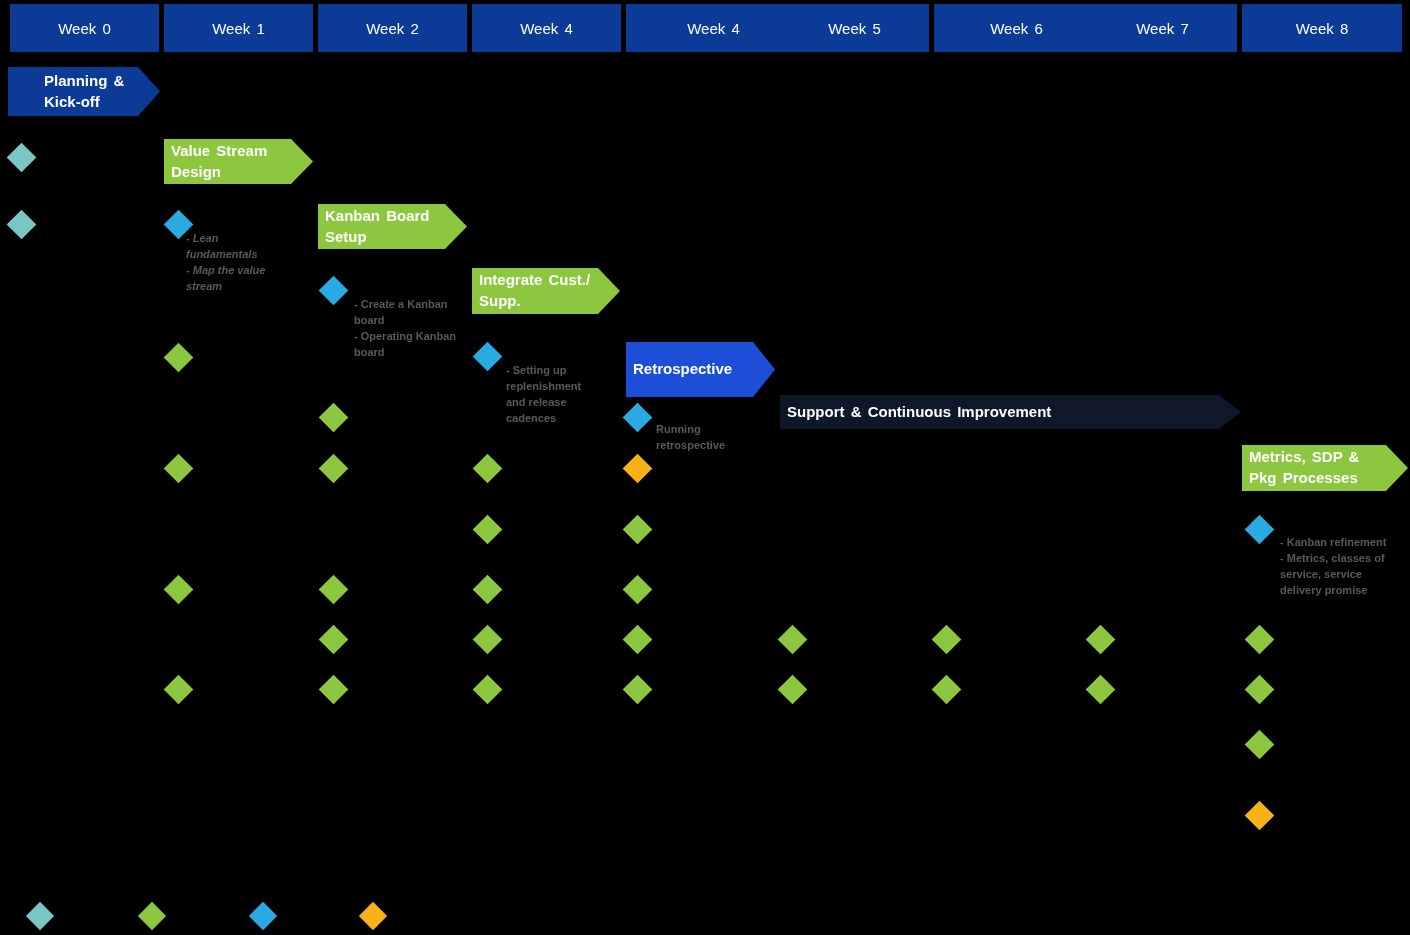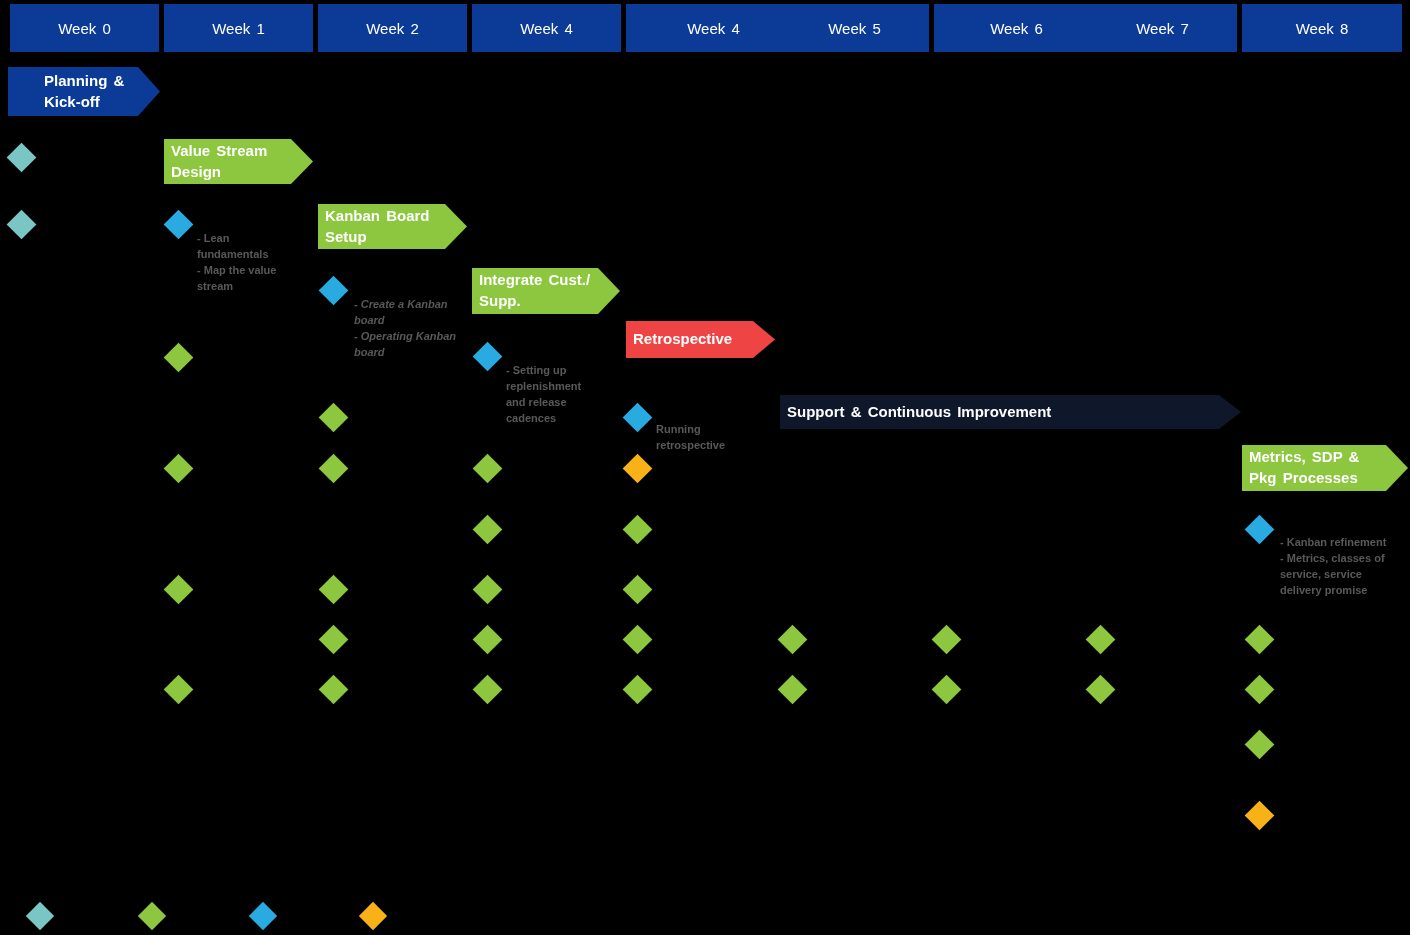--- a/index.html
+++ b/index.html
@@ -47,21 +47,21 @@
       </div>
       <div class="phase" style="left: 164px; top: 139px; width: 149px; height: 45px; background: rgb(141, 198, 63);">
         <span>Value Stream Design</span>
       </div>
       <div class="phase" style="left: 318px; top: 204px; width: 149px; height: 45px; background: rgb(141, 198, 63);">
         <span>Kanban Board Setup</span>
       </div>
       <div class="phase" style="left: 472px; top: 268px; width: 148px; height: 46px; background: rgb(141, 198, 63);">
         <span>Integrate Cust./ Supp.</span>
       </div>
-      <div class="phase" style="left: 626px; top: 321px; width: 149px; height: 37px; background: #ef4444;">
+      <div class="phase" style="left: 626px; top: 342px; width: 149px; height: 55px; background: #1d4ed8;">
         <span>Retrospective</span>
       </div>
       <div class="phase" style="left: 780px; top: 395px; width: 461px; height: 34px; background: #0f172a;">
         <span>Support &amp; Continuous Improvement</span>
       </div>
       <div class="phase" style="left: 1242px; top: 445px; width: 166px; height: 46px; background: rgb(141, 198, 63);">
         <span>Metrics, SDP &amp; Pkg Processes</span>
       </div>
     </div>
   <div>
@@ -96,23 +96,23 @@
       <div class="diamond" style="left: 935.5px; top: 678.5px; background: rgb(141, 198, 63);"></div>
       <div class="diamond" style="left: 1089.5px; top: 628.5px; background: rgb(141, 198, 63);"></div>
       <div class="diamond" style="left: 1089.5px; top: 678.5px; background: rgb(141, 198, 63);"></div>
       <div class="diamond" style="left: 1248.5px; top: 518.5px; background: rgb(41, 171, 226);"></div>
       <div class="diamond" style="left: 1248.5px; top: 628.5px; background: rgb(141, 198, 63);"></div>
       <div class="diamond" style="left: 1248.5px; top: 678.5px; background: rgb(141, 198, 63);"></div>
       <div class="diamond" style="left: 1248.5px; top: 733.5px; background: rgb(141, 198, 63);"></div>
       <div class="diamond" style="left: 1248.5px; top: 804.5px; background: rgb(249, 177, 24);"></div>
     </div>
   <div>
-      <div class="annotation" style="left: 197px; top: 231px; width: 96px; color: rgb(88, 89, 91);">- Lean fundamentals
+      <div class="annotation" style="left: 186px; top: 231px; width: 96px; color: rgb(88, 89, 91); font-style: italic;">- Lean fundamentals
 - Map the value stream</div>
-      <div class="annotation" style="left: 354px; top: 297px; width: 114px; color: rgb(88, 89, 91); font-style: italic;">- Create a Kanban board
+      <div class="annotation" style="left: 354px; top: 297px; width: 114px; color: rgb(88, 89, 91);">- Create a Kanban board
 - Operating Kanban board</div>
       <div class="annotation" style="left: 506px; top: 363px; width: 92px; color: rgb(88, 89, 91);">- Setting up replenishment and release cadences</div>
       <div class="annotation" style="left: 656px; top: 422px; width: 86px; color: rgb(88, 89, 91);">Running retrospective</div>
       <div class="annotation" style="left: 1280px; top: 535px; width: 126px; color: rgb(88, 89, 91);">- Kanban refinement
 - Metrics, classes of service, service delivery promise</div>
     </div>
   <div class="legend-row">
       <div class="diamond" style="left: 30px; top: 906px; background: rgb(122, 198, 197);"></div>
       <div class="diamond" style="left: 142px; top: 906px; background: rgb(141, 198, 63);"></div>
       <div class="diamond" style="left: 253px; top: 906px; background: rgb(41, 171, 226);"></div>

